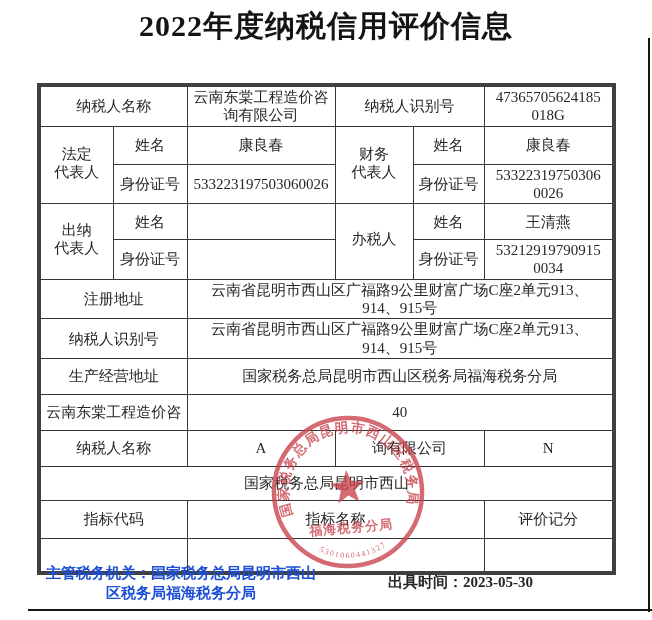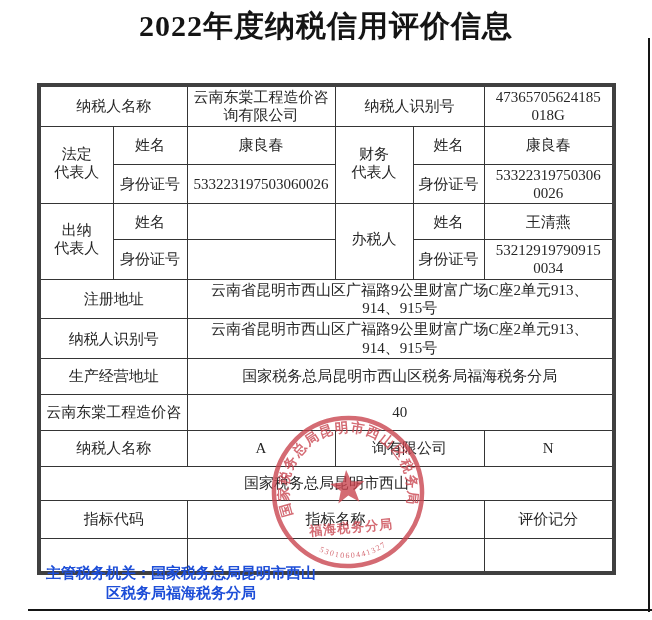--- a/index.html
+++ b/index.html
@@ -133,20 +133,21 @@
       <tr style="height:35px">
         <td colspan="2"></td>
         <td colspan="3"></td>
         <td></td>
       </tr>
     </tbody>
   </table>
 
   <div class="footer-left">主管税务机关：国家税务总局昆明市西山
 区税务局福海税务分局</div>
+  <div class="footer-right"><span>出具时间：</span><span>2023-05-30</span></div>
 
   <svg class="stamp" viewBox="0 0 160 160" xmlns="http://www.w3.org/2000/svg">
     <defs>
       <path id="ringPath" d="M 23.6 100.5 A 60 60 0 1 1 136.4 100.5" fill="none"></path>
       <path id="codePath" d="M 24 115 A 66 66 0 0 0 136 115" fill="none"></path>
     </defs>
     <circle cx="80" cy="80" r="74" fill="none" stroke-width="4.5" stroke="#c9424d"></circle>
     <polygon points="80,58 84.4,69.9 97.1,70.4 87.1,78.3 90.6,90.6 80,83.5 69.4,90.6 72.9,78.3 62.9,70.4 75.6,69.9" fill="#c9424d"></polygon>
     <text class="ring-text" text-anchor="middle" fill="#c9424d">
       <textPath href="#ringPath" startOffset="50%">国家税务总局昆明市西山区税务局</textPath>

